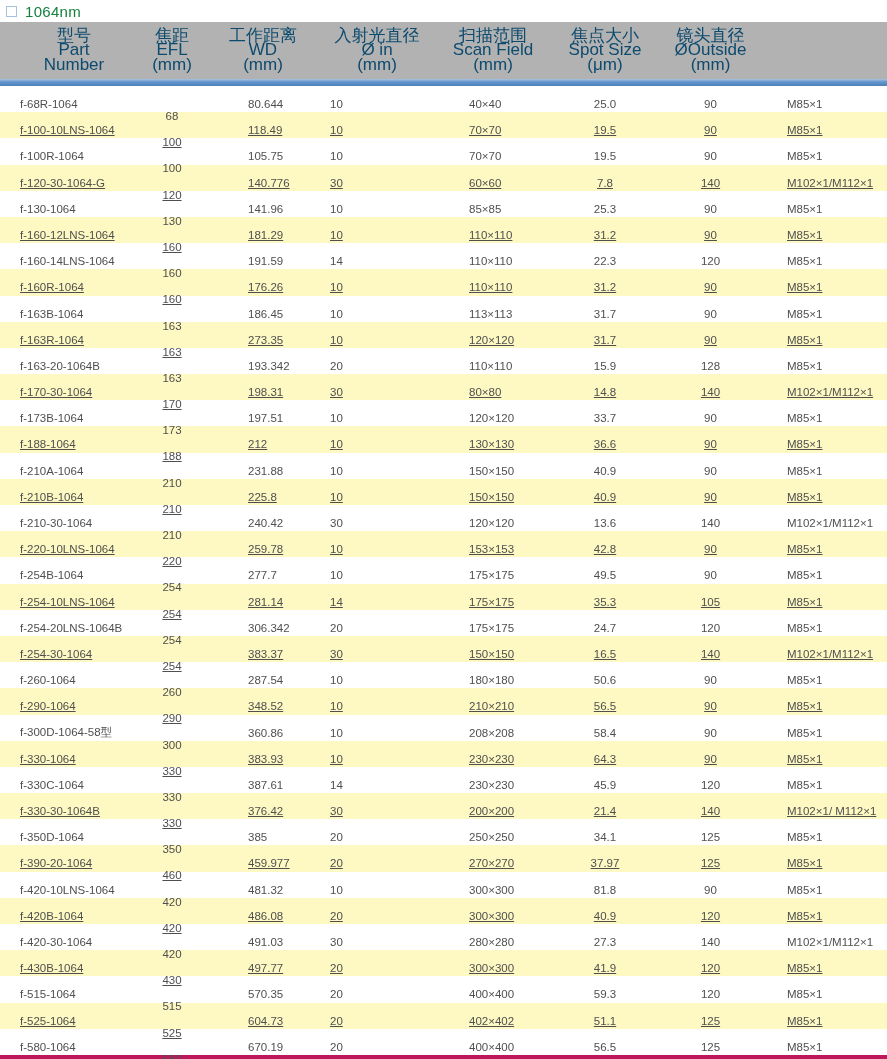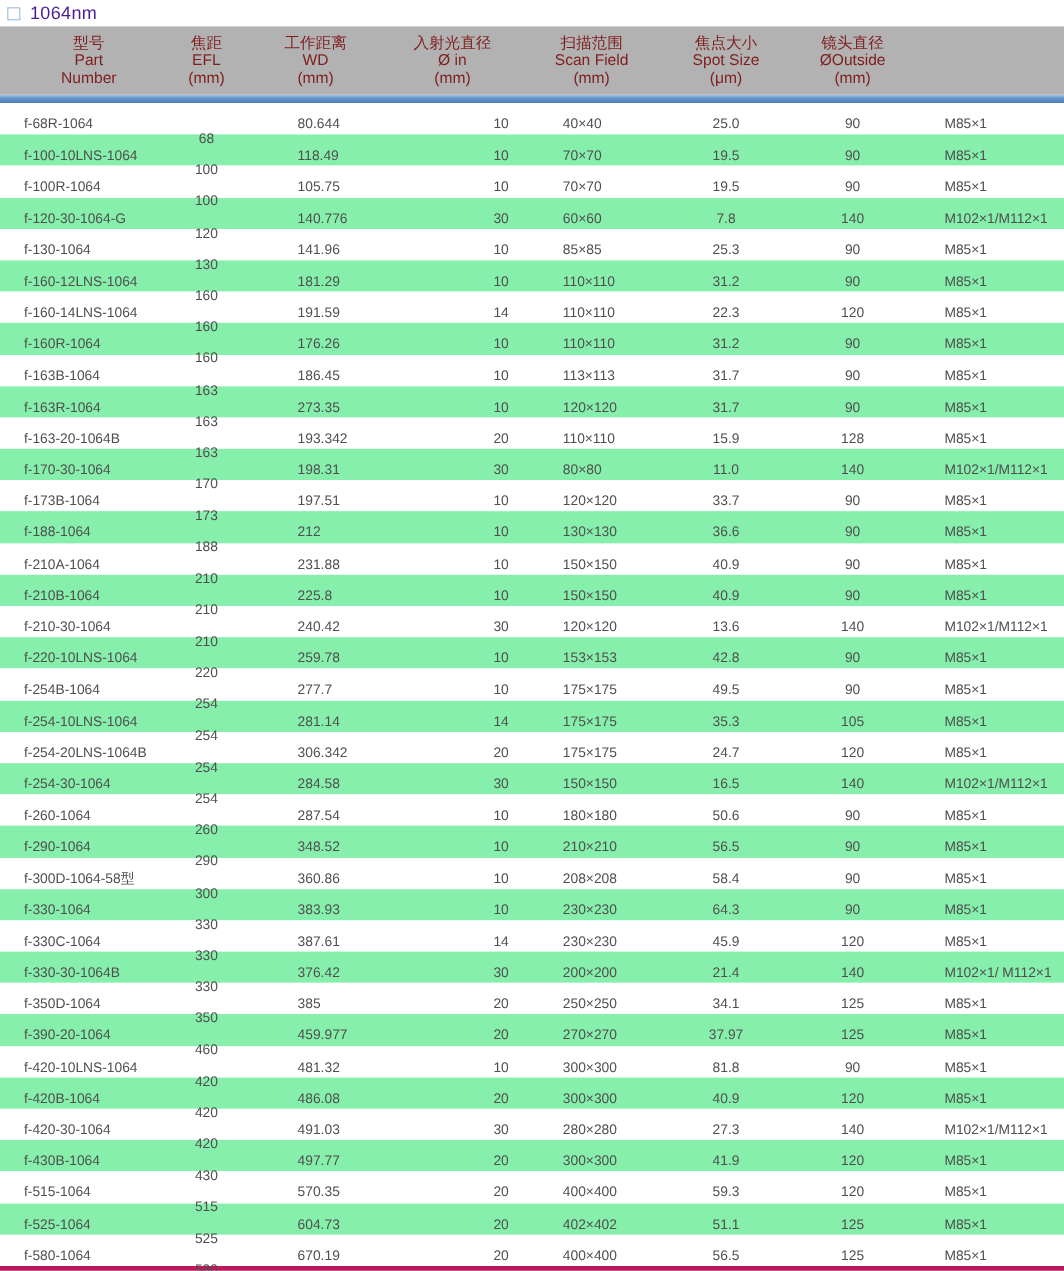--- a/index.html
+++ b/index.html
@@ -10,47 +10,47 @@
     overflow: hidden;
   }
   .page-title {
     height: 22px; display: flex; align-items: center; padding-left: 6px;
   }
   .title-checkbox {
     width: 11px; height: 11px; border: 1.5px solid #a3c1e0;
     display: inline-block; margin-right: 8px; background: #fff;
   }
   .title-text {
-    color: #4c1d95; font-size: 15px; letter-spacing: 0.3px;
+    color: #15803d; font-size: 15px; letter-spacing: 0.3px;
   }
   .grid8 {
     display: grid;
     grid-template-columns: 148px 48px 134px 94px 138px 86px 125px 114px;
   }
   .header-row {
     background: #b2b2b2; height: 57px; align-items: center;
   }
   .header-cell {
-    text-align: center; color: #7f1d1d; font-size: 13px; line-height: 14.5px;
+    text-align: center; color: #0c4a6e; font-size: 17px; line-height: 14.5px;
   }
   .blue-bar {
     height: 7px;
     background: linear-gradient(180deg, #aac5e2 0%, #6496cd 40%, #4d7fba 100%);
   }
   .table-body { border-bottom: 7px solid #be185d; }
   .row {
     height: 26.2px; align-items: center;
     font-size: 11.5px; color: #4f4f4f; background: #ffffff;
   }
-  .row.alt { background: #86efac; }
+  .row.alt { background: #fef9c3; text-decoration: underline; }
   .cell { white-space: nowrap; overflow: visible; }
   .c0 { padding-left: 20px; }
   .c1 { text-align: center; margin-top: 24px; }
   .c2 { padding-left: 52px; }
-  .c3 { text-align: right; }
+  .c3 { text-align: left; }
   .c4 { padding-left: 45px; }
   .c5 { text-align: center; }
   .c6 { text-align: center; }
   .c7 { padding-left: 14px; }
 </style>
 </head>
 <body>
 
 <div class="page-title">
   <span class="title-checkbox"></span>
@@ -207,21 +207,21 @@
       <div class="cell c5">15.9</div>
       <div class="cell c6">128</div>
       <div class="cell c7">M85×1</div>
     </div>
     <div class="grid8 row alt">
       <div class="cell c0">f-170-30-1064</div>
       <div class="cell c1">170</div>
       <div class="cell c2">198.31</div>
       <div class="cell c3">30</div>
       <div class="cell c4">80×80</div>
-      <div class="cell c5">11.0</div>
+      <div class="cell c5">14.8</div>
       <div class="cell c6">140</div>
       <div class="cell c7">M102×1/M112×1</div>
     </div>
     <div class="grid8 row">
       <div class="cell c0">f-173B-1064</div>
       <div class="cell c1">173</div>
       <div class="cell c2">197.51</div>
       <div class="cell c3">10</div>
       <div class="cell c4">120×120</div>
       <div class="cell c5">33.7</div>
@@ -304,21 +304,21 @@
       <div class="cell c2">306.342</div>
       <div class="cell c3">20</div>
       <div class="cell c4">175×175</div>
       <div class="cell c5">24.7</div>
       <div class="cell c6">120</div>
       <div class="cell c7">M85×1</div>
     </div>
     <div class="grid8 row alt">
       <div class="cell c0">f-254-30-1064</div>
       <div class="cell c1">254</div>
-      <div class="cell c2">284.58</div>
+      <div class="cell c2">383.37</div>
       <div class="cell c3">30</div>
       <div class="cell c4">150×150</div>
       <div class="cell c5">16.5</div>
       <div class="cell c6">140</div>
       <div class="cell c7">M102×1/M112×1</div>
     </div>
     <div class="grid8 row">
       <div class="cell c0">f-260-1064</div>
       <div class="cell c1">260</div>
       <div class="cell c2">287.54</div>

